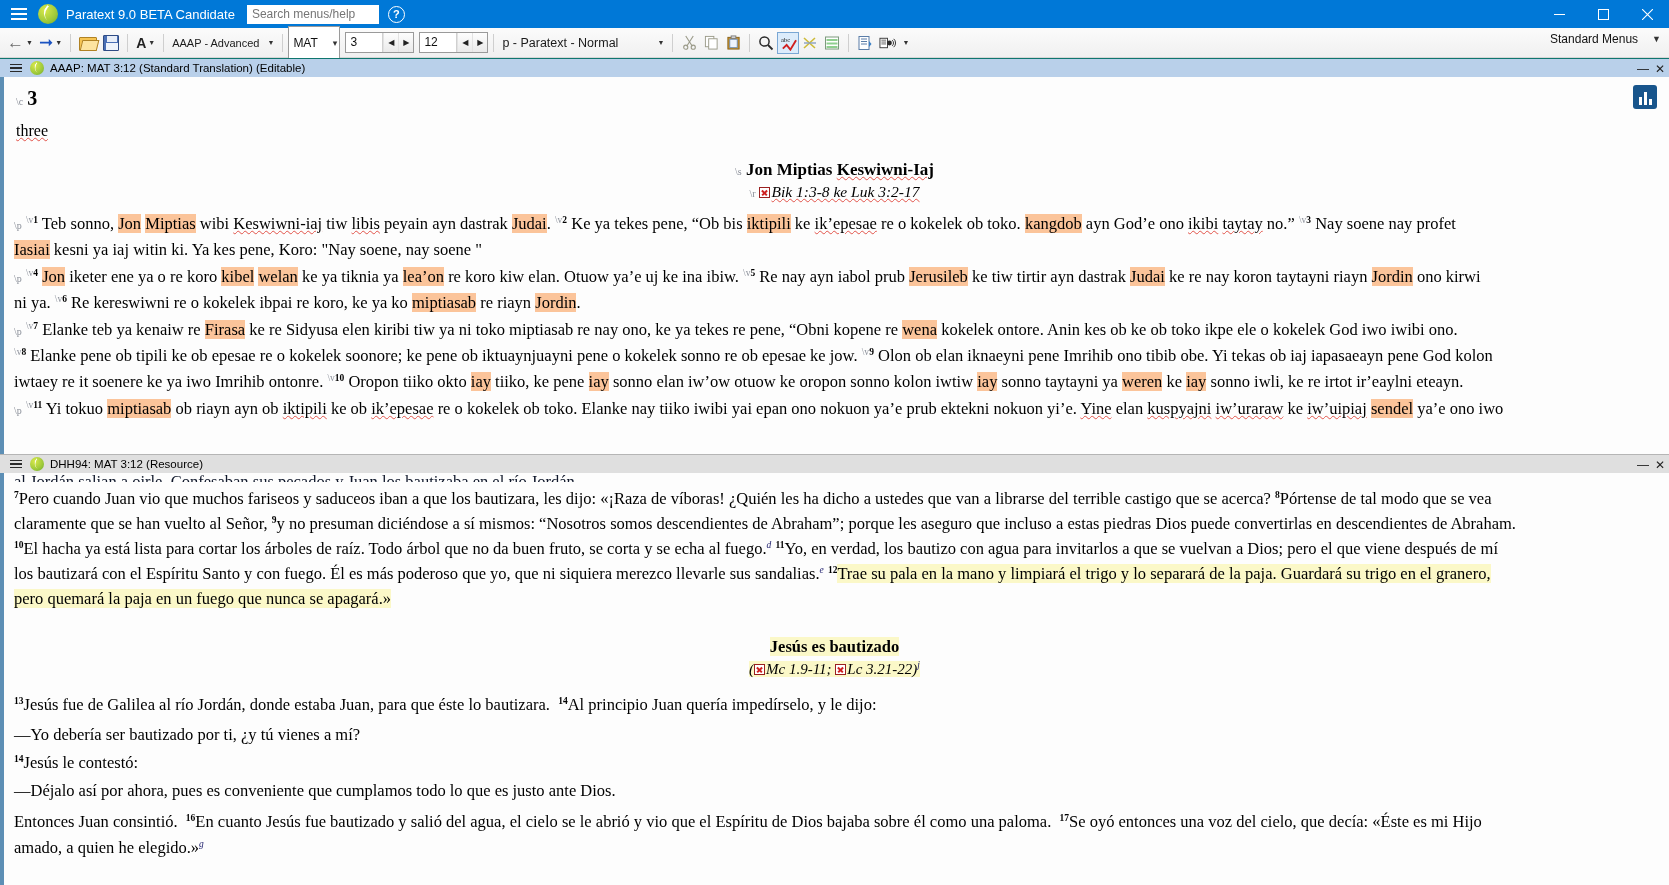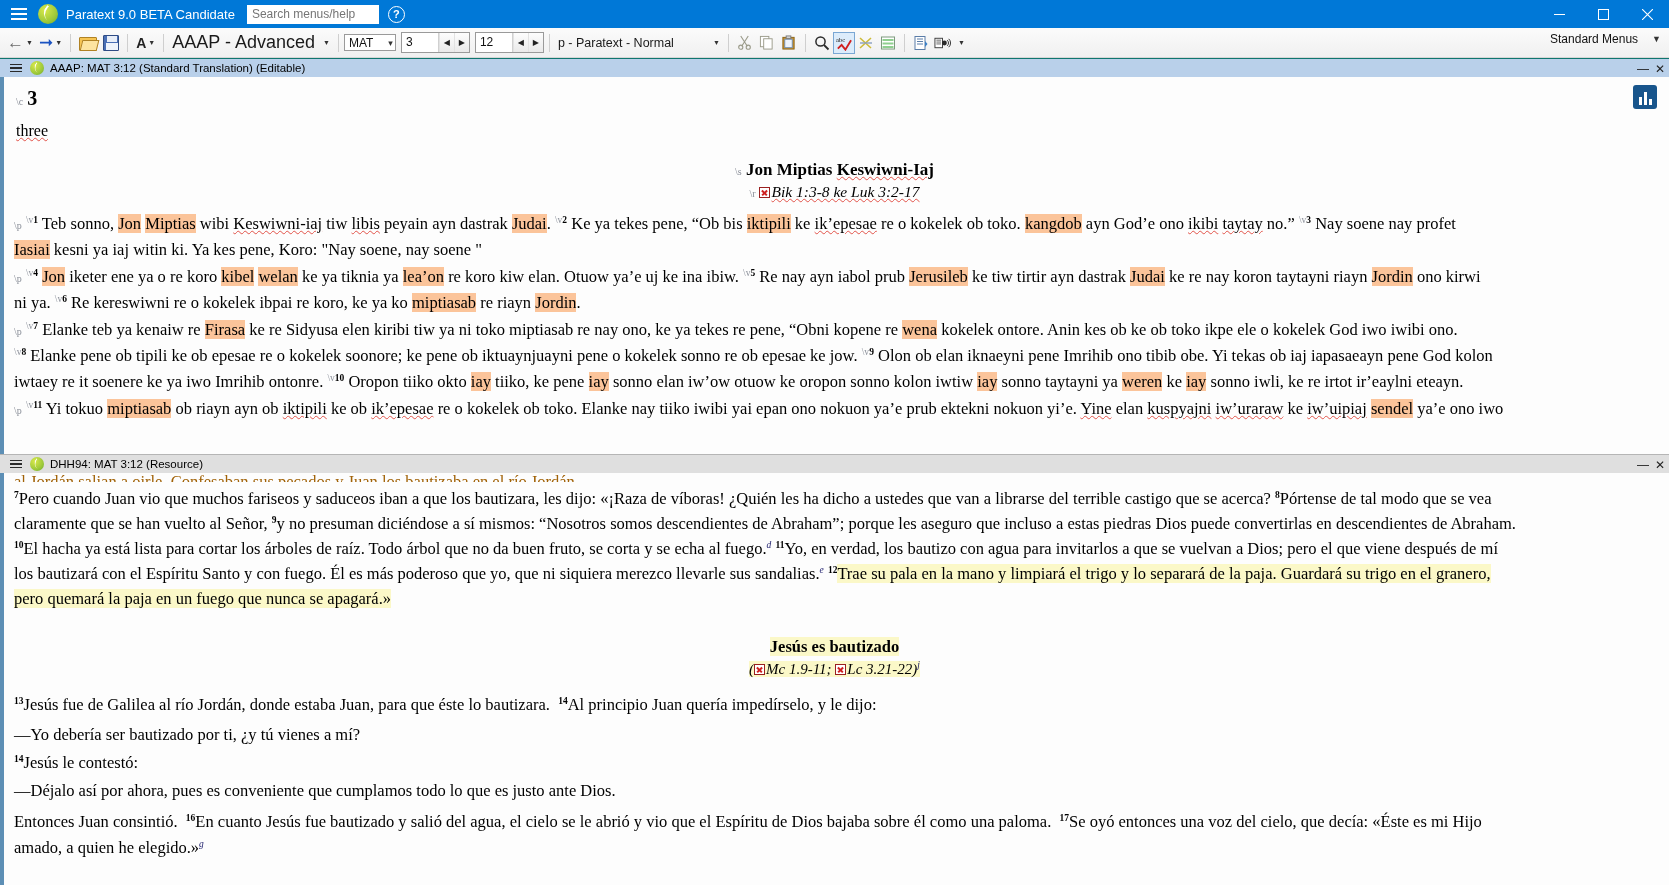--- a/index.html
+++ b/index.html
@@ -103,21 +103,21 @@
     position: relative; border-radius: 1px;
   }
   .ico-save::before {
     content:""; position:absolute; left:3px; top:0; width:10px; height:6px; background:#e8eef8;
   }
   .ico-save::after {
     content:""; position:absolute; left:2px; bottom:0; width:12px; height:7px; background:#eef3fb;
   }
   .font-A { font-size: 14px; font-weight: 600; color: #222; }
   .combo {
-    height: 17px; border: 1px solid #9a9a9a; background: #ffffff;
+    height: 33px; border: 1px solid #9a9a9a; background: #ffffff;
     display: flex; align-items: center; padding: 0 2px 0 4px;
     font-size: 12px; color: #111; gap: 15px;
   }
   .combo .lbl { white-space: nowrap; overflow: hidden; }
   .combo-book { width: 52px; }
   .combo-book .lbl { width: 30px; }
   .chev { margin-left: auto; font-size: 9px; color: #333; }
   .spin {
     height: 21px; border: 1px solid #9a9a9a; background: #fff;
     display: flex; align-items: stretch; font-size: 12px;
@@ -218,21 +218,21 @@
   .chart-badge {
     position: absolute; right: 12px; top: 8px;
     width: 24px; height: 24px; background: #18558c; border-radius: 3px;
     display: flex; align-items: flex-end; justify-content: center; gap: 2px;
     padding-bottom: 4px;
   }
   .chart-badge i { display:block; width:3px; background:#ffffff; }
 
   .esp { font-size: 16.5px; line-height: 1.52; margin: 0; }
   .dialog-line { font-size: 16.5px; margin: 8px 0 0 0; }
-  .cut-top { color: #a16207; }
+  .cut-top { color: #0f172a; }
 </style>
 </head>
 <body>
 
 <div class="titlebar">
   <div class="hamburger">
     <i></i>
       <i></i>
       <i></i>
   </div>
@@ -275,21 +275,21 @@
   <div class="tb-item">
       <span class="ico-save"></span>
     </div>
   <div class="tb-sep"></div>
   <div class="tb-item">
     <span class="font-A">A</span>
     <span class="tb-caret">▼</span>
   </div>
   <div class="tb-sep"></div>
   <div class="tb-item">
-    <span class="lbl" style="font-size:18px;white-space:nowrap">AAAP  - Advanced</span>
+    <span class="lbl" style="font-size:11px;white-space:nowrap">AAAP  - Advanced</span>
     <span class="tb-caret" style="margin-left:8px">▼</span>
   </div>
   <div class="tb-sep"></div>
   <div class="combo combo-book">
     <span class="lbl">MAT</span>
     <span class="chev">▾</span>
   </div>
   <div style="width:5px"></div>
   <div class="spin">
     <div class="val">3</div>

